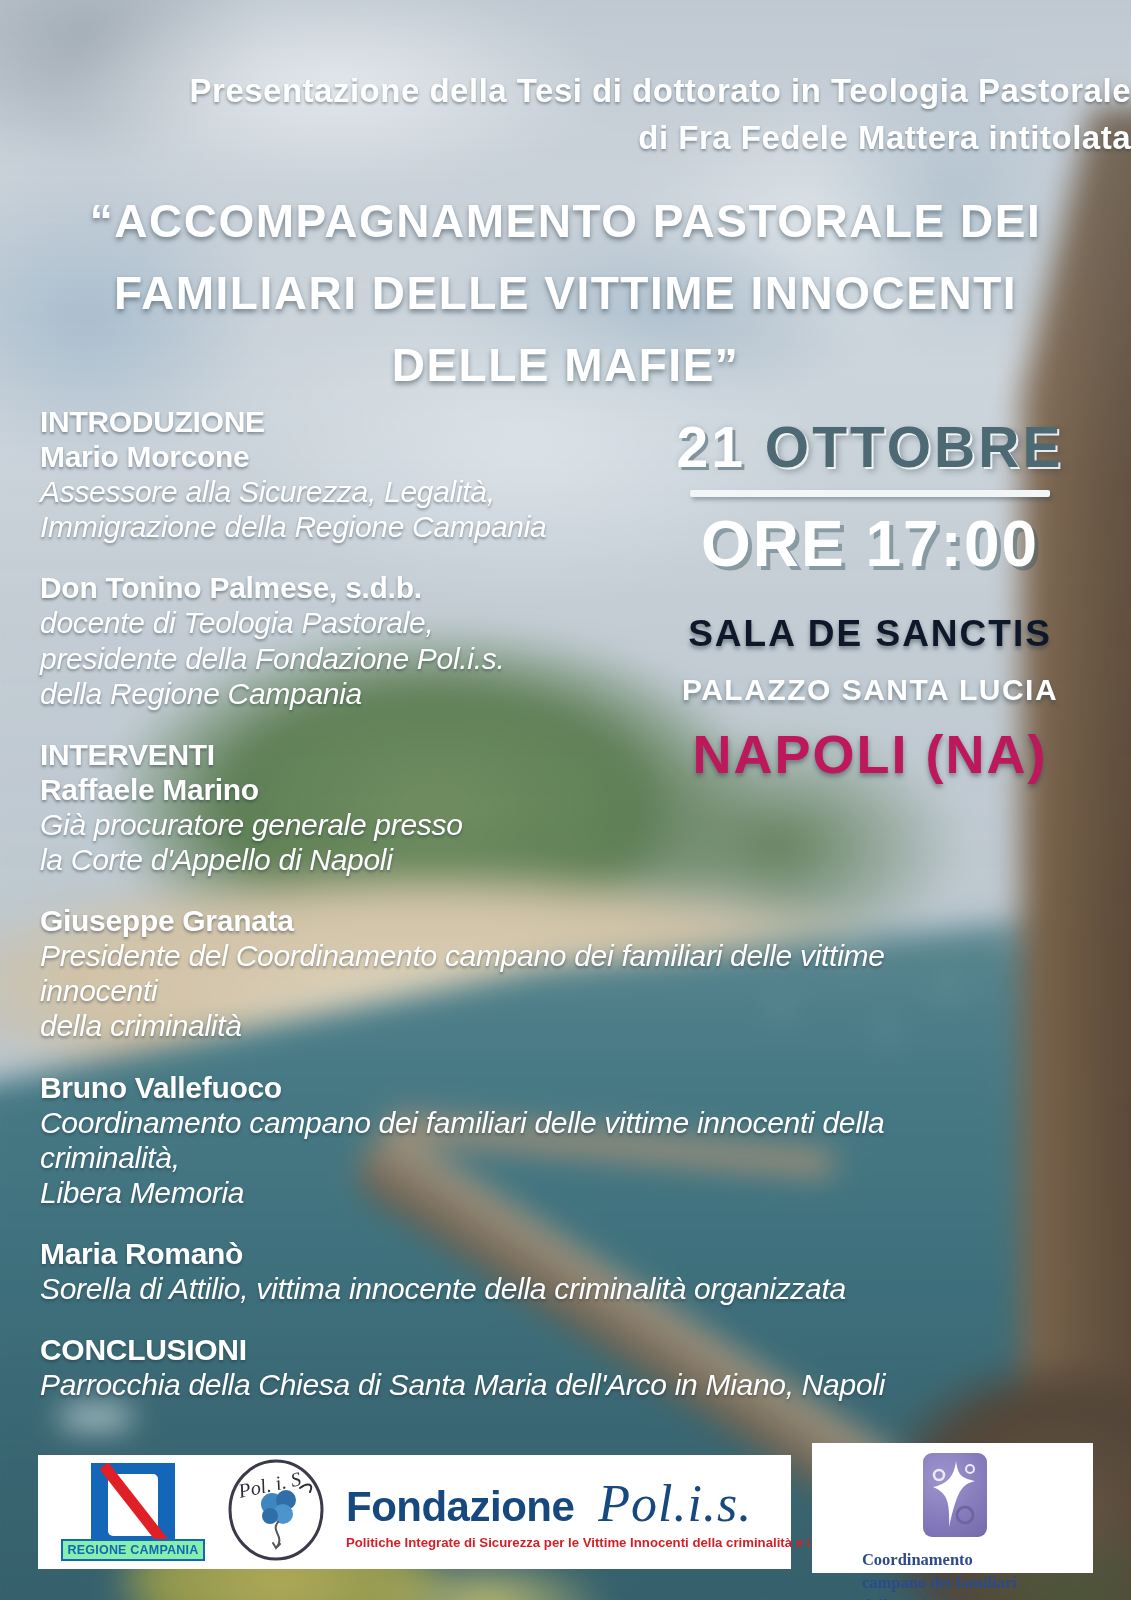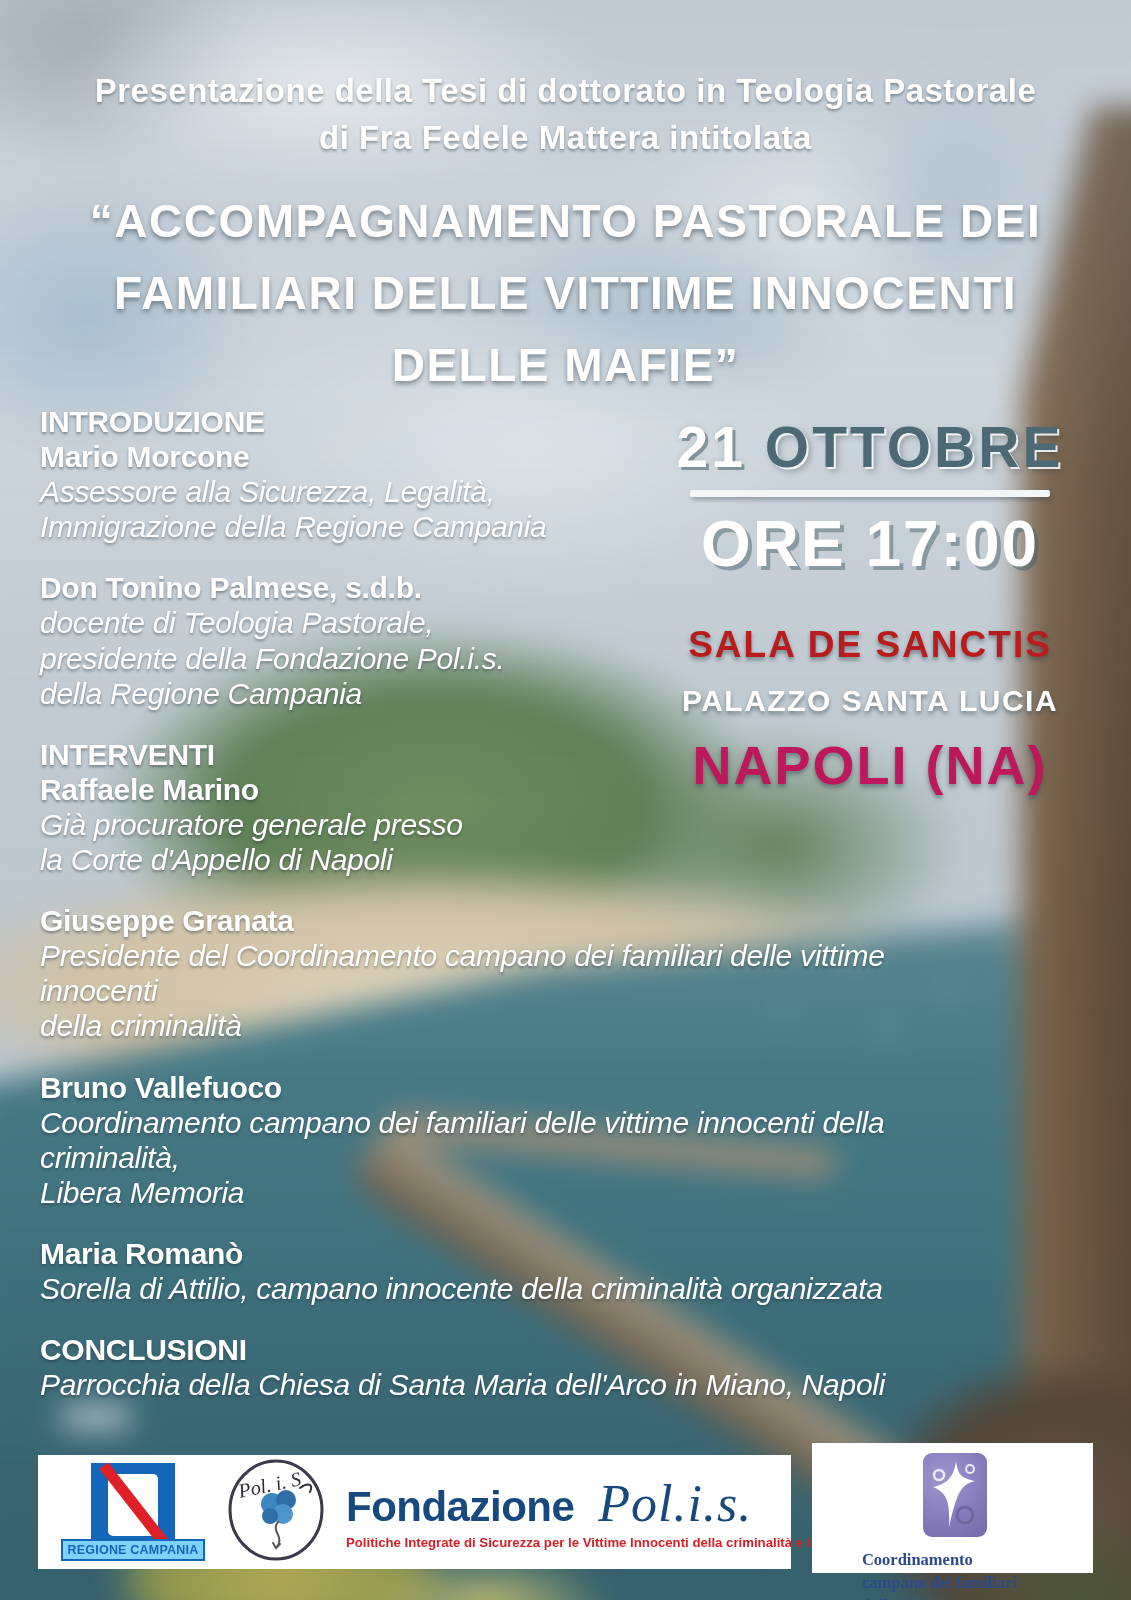--- a/index.html
+++ b/index.html
@@ -43,21 +43,21 @@
   .b3 { left:1040px; top:975px; width:14px; height:5px; }
   .b4 { left:915px; top:1062px; width:11px; height:5px; }
   .b5 { left:810px; top:1040px; width:10px; height:5px; }
   .b6 { left:95px; top:1440px; width:70px; height:22px; border-radius:10px; opacity:.75; }
   .haze { position:absolute; inset:0; background:linear-gradient(180deg,rgba(208,216,222,.28) 0%,rgba(200,210,217,.10) 30%,rgba(170,188,196,.05) 60%,rgba(150,170,180,.08) 100%); }
 
   
   .txt { position:absolute; color:#fff; }
   .pre { white-space:pre-line; }
 
-  .header-title { left:0; top:68px; width:1131px; text-align:center;
+  .header-title { left:0; top:68px; width:1131px; text-align:right;
       font-size:33px; font-weight:700; line-height:1.42; letter-spacing:.5px;
       text-shadow:0 2px 3px rgba(40,55,65,.45); }
 
   .main-title { left:0; top:186px; width:1131px; text-align:center;
       font-size:46px; font-weight:700; line-height:1.56; letter-spacing:1.5px;
       text-shadow:0 3px 5px rgba(40,55,65,.5); }
 
   .speakers { left:40px; top:404px; width:1060px; }
   .section { margin-bottom:26px; font-size:30px; line-height:1.17; letter-spacing:-.3px;
              text-shadow:0 2px 3px rgba(30,45,55,.45); color:#fff; }
@@ -66,35 +66,35 @@
   .section .role { font-style:italic; font-weight:400; }
 
   .event-block { left:650px; top:418px; width:440px; text-align:center; }
   .event-date { font-size:57px; font-weight:800; letter-spacing:3px; line-height:1.05; white-space:nowrap; }
   .event-day { color:#fff; text-shadow:3px 3px 0 rgba(72,97,107,.55),0 0 6px rgba(72,97,107,.25); }
   .event-month { color:#4d6a74; text-shadow:2px 2px 0 rgba(248,250,251,.9),4px 4px 6px rgba(40,60,68,.35); }
   .event-rule { width:360px; height:7px; margin:12px auto 10px; background:#f3f6f7; border-radius:2px;
                 box-shadow:2px 3px 4px rgba(40,60,68,.35); }
   .event-time { font-size:64px; font-weight:800; letter-spacing:2px; color:#fff;
                 text-shadow:4px 4px 0 rgba(62,88,98,.45); }
-  .event-venue { margin-top:43px; font-size:37px; font-weight:800; letter-spacing:2px; color:#b91c1c;
+  .event-venue { margin-top:32px; font-size:37px; font-weight:800; letter-spacing:2px; color:#0f172a;
                  text-shadow:0 3px 4px rgba(40,60,68,.5); }
   .event-building { margin-top:18px; font-size:30px; font-weight:800; letter-spacing:1.5px; color:#fff;
                     text-shadow:0 3px 4px rgba(40,60,68,.5); }
   .event-city { margin-top:16px; font-size:54px; font-weight:800; letter-spacing:2px; color:#be185d;
                 text-shadow:0 3px 5px rgba(40,60,68,.5); }
 
   
   .logo-bar { position:absolute; left:38px; top:1455px; width:753px; height:114px; background:#fff;
               display:flex; align-items:center; padding:0 14px 0 20px; }
   .regione { width:150px; display:flex; flex-direction:column; align-items:center; flex:0 0 auto; }
   .regione-square { position:relative; width:84px; height:84px; background:#1466b8; overflow:hidden; }
   .regione-inner { position:absolute; left:17px; top:11px; width:50px; height:62px; background:#fff; border-radius:5px; }
   .regione-stripe { position:absolute; left:38px; top:-8px; width:11px; height:100px; background:#e01f26; transform:rotate(-38deg); }
-  .regione-label { margin-top:-8px; background:#7dd3fc; border:2px solid #1466b8; color:#1466b8;
+  .regione-label { margin-top:-8px; background:#86efac; border:2px solid #1466b8; color:#1466b8;
                    font-size:12.5px; font-weight:700; letter-spacing:.2px; padding:2px 5px; white-space:nowrap; z-index:2; }
   .polis-badge { flex:0 0 auto; margin-left:18px; }
   .fondazione { margin-left:20px; flex:1; display:flex; flex-direction:column; }
   .fondazione-row { display:flex; align-items:baseline; gap:24px; color:#17497e; }
   .fondazione-main { font-size:42px; font-weight:800; letter-spacing:-.5px; }
   .fondazione-script { font-family:"Liberation Serif","DejaVu Serif",serif; font-style:italic; font-weight:400; font-size:52px; letter-spacing:1px; }
   .fondazione-sub { margin-top:2px; color:#d41f26; font-size:13.2px; font-weight:700; letter-spacing:0; white-space:nowrap; }
 
   
   .coord-box { position:absolute; left:812px; top:1443px; width:281px; height:130px; background:#fff;
@@ -177,21 +177,21 @@
     <div class="section">
       <div class="heading"></div>
       <div class="name">Bruno Vallefuoco</div>
       <div class="role pre">Coordinamento campano dei familiari delle vittime innocenti della
 criminalità,
 Libera Memoria</div>
     </div>
     <div class="section">
       <div class="heading"></div>
       <div class="name">Maria Romanò</div>
-      <div class="role pre">Sorella di Attilio, campano innocente della criminalità organizzata</div>
+      <div class="role pre">Sorella di Attilio, vittima innocente della criminalità organizzata</div>
     </div>
     <div class="section">
       <div class="heading">CONCLUSIONI</div>
       <div class="role pre">Parrocchia della Chiesa di Santa Maria dell'Arco in Miano, Napoli</div>
     </div>
   </div>
 
   <div class="txt event-block">
     <div class="event-date">
       <span class="event-day">21</span>

